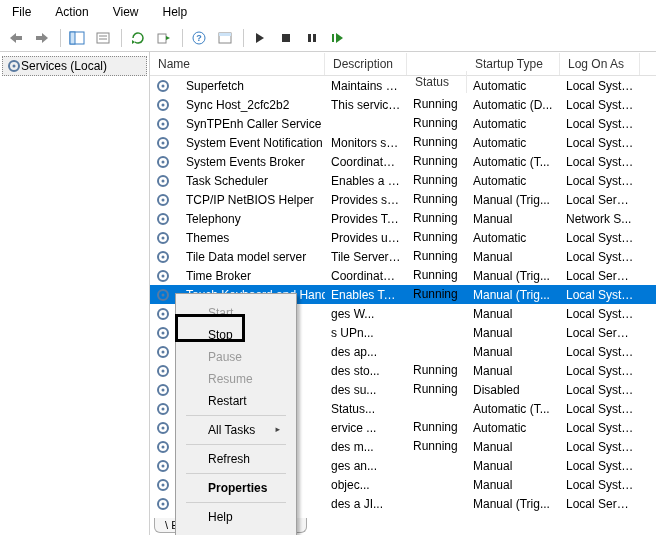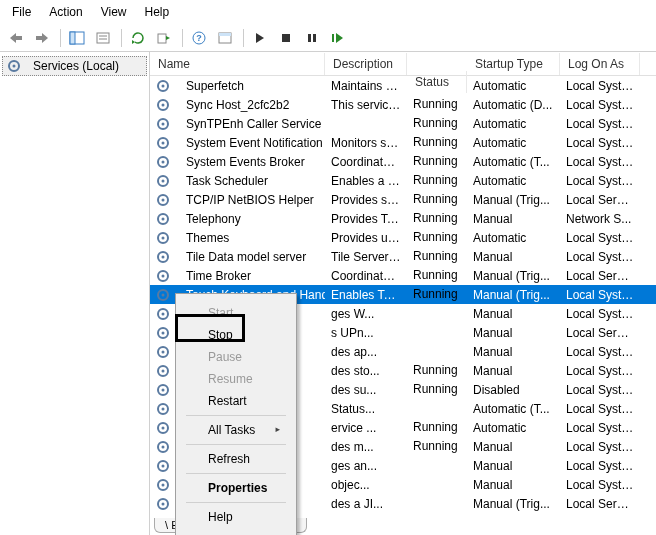--- a/index.html
+++ b/index.html
@@ -9,21 +9,21 @@
     font-size: 12px;
     background: #fff;
     color: #000;
     width: 656px;
     height: 535px;
     overflow: hidden;
   }
   .menubar {
     display: flex;
     padding: 3px 4px;
-    gap: 2px;
+    gap: 8px;
   }
   .menubar .item {
     padding: 2px 8px;
     cursor: default;
   }
   .toolbar {
     display: flex;
     align-items: center;
     padding: 2px 4px;
     gap: 0;
@@ -50,21 +50,21 @@
     height: calc(100% - 52px);
   }
   .sidebar {
     width: 150px;
     border-right: 1px solid #d0d0d0;
     padding: 4px 2px;
   }
   .sidebar .node {
     display: flex;
     align-items: center;
-    gap: 12px;
+    gap: 0;
     padding: 2px 4px;
     background: #f0f0f0;
     border: 1px dotted #888;
   }
   .gear {
     width: 14px; height: 14px;
     display: inline-flex;
     align-items: center;
     justify-content: center;
     flex-shrink: 0;

